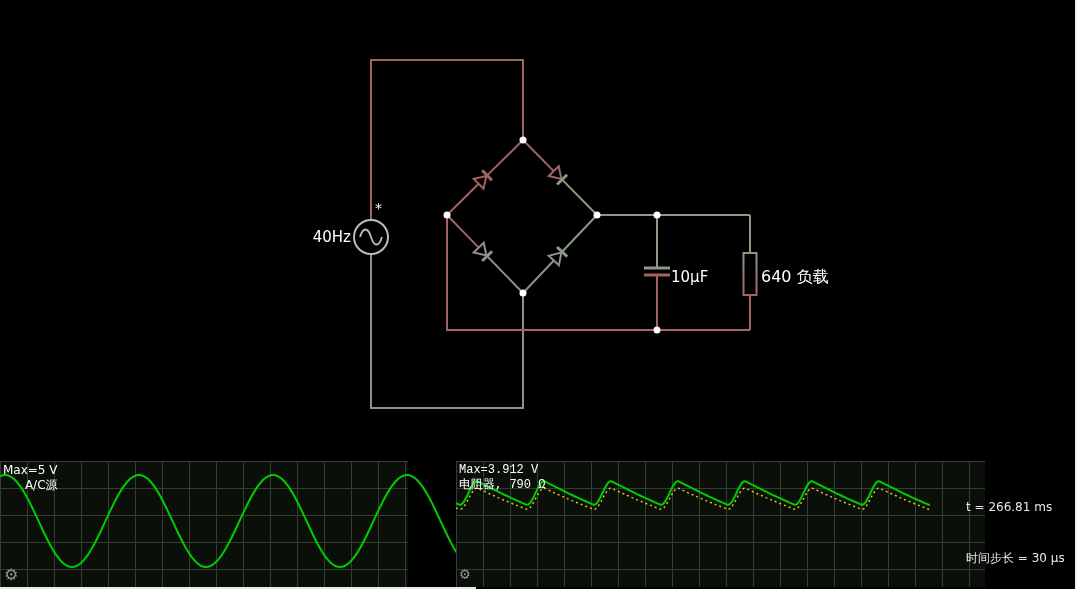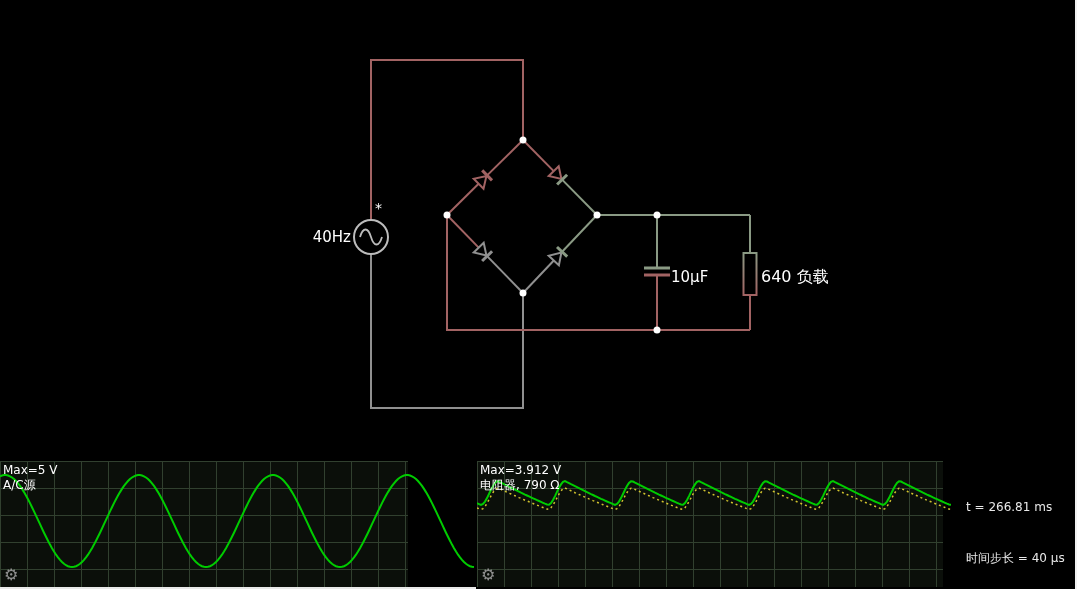--- a/index.html
+++ b/index.html
@@ -85,37 +85,37 @@
     </g>
 
     <circle cx="523" cy="140" r="3.5" fill="#ffffff"></circle>
     <circle cx="447" cy="215" r="3.5" fill="#ffffff"></circle>
     <circle cx="597" cy="215" r="3.5" fill="#ffffff"></circle>
     <circle cx="523" cy="293" r="3.5" fill="#ffffff"></circle>
     <circle cx="657" cy="215" r="3.5" fill="#ffffff"></circle>
     <circle cx="657" cy="330" r="3.5" fill="#ffffff"></circle>
   </svg>
 
-  <div class="scope-panel" style="left:0;width:408px;">
+  <div class="scope-panel" style="left:0;width:408px;text-align:right;">
     <svg width="474" height="126" viewBox="0 0 474 126">
       <polyline id="wave-left" fill="none" stroke-width="2" points="0,15.3 2,14.5 4,14.1 6,14.1 8,14.5 10,15.3 12,16.5 14,18.0 16,20.0 18,22.3 20,24.9 22,27.9 24,31.1 26,34.6 28,38.3 30,42.1 32,46.2 34,50.4 36,54.6 38,58.9 40,63.2 42,67.5 44,71.7 46,75.8 48,79.8 50,83.6 52,87.2 54,90.6 56,93.7 58,96.4 60,98.9 62,101.0 64,102.8 66,104.2 68,105.2 70,105.8 72,106.0 74,105.8 76,105.2 78,104.2 80,102.8 82,101.0 84,98.9 86,96.4 88,93.7 90,90.6 92,87.2 94,83.6 96,79.8 98,75.8 100,71.7 102,67.5 104,63.2 106,58.9 108,54.6 110,50.4 112,46.2 114,42.1 116,38.3 118,34.6 120,31.1 122,27.9 124,24.9 126,22.3 128,20.0 130,18.0 132,16.5 134,15.3 136,14.5 138,14.1 140,14.1 142,14.5 144,15.3 146,16.5 148,18.0 150,20.0 152,22.3 154,24.9 156,27.9 158,31.1 160,34.6 162,38.3 164,42.1 166,46.2 168,50.4 170,54.6 172,58.9 174,63.2 176,67.5 178,71.7 180,75.8 182,79.8 184,83.6 186,87.2 188,90.6 190,93.7 192,96.4 194,98.9 196,101.0 198,102.8 200,104.2 202,105.2 204,105.8 206,106.0 208,105.8 210,105.2 212,104.2 214,102.8 216,101.0 218,98.9 220,96.4 222,93.7 224,90.6 226,87.2 228,83.6 230,79.8 232,75.8 234,71.7 236,67.5 238,63.2 240,58.9 242,54.6 244,50.4 246,46.2 248,42.1 250,38.3 252,34.6 254,31.1 256,27.9 258,24.9 260,22.3 262,20.0 264,18.0 266,16.5 268,15.3 270,14.5 272,14.1 274,14.1 276,14.5 278,15.3 280,16.5 282,18.0 284,20.0 286,22.3 288,24.9 290,27.9 292,31.1 294,34.6 296,38.3 298,42.1 300,46.2 302,50.4 304,54.6 306,58.9 308,63.2 310,67.5 312,71.7 314,75.8 316,79.8 318,83.6 320,87.2 322,90.6 324,93.7 326,96.4 328,98.9 330,101.0 332,102.8 334,104.2 336,105.2 338,105.8 340,106.0 342,105.8 344,105.2 346,104.2 348,102.8 350,101.0 352,98.9 354,96.4 356,93.7 358,90.6 360,87.2 362,83.6 364,79.8 366,75.8 368,71.7 370,67.5 372,63.2 374,58.9 376,54.6 378,50.4 380,46.2 382,42.1 384,38.3 386,34.6 388,31.1 390,27.9 392,24.9 394,22.3 396,20.0 398,18.0 400,16.5 402,15.3 404,14.5 406,14.1 408,14.1 410,14.5 412,15.3 414,16.5 416,18.0 418,20.0 420,22.3 422,24.9 424,27.9 426,31.1 428,34.6 430,38.3 432,42.1 434,46.2 436,50.4 438,54.6 440,58.9 442,63.2 444,67.5 446,71.7 448,75.8 450,79.8 452,83.6 454,87.2 456,90.6 458,93.7 460,96.4 462,98.9 464,101.0 466,102.8 468,104.2 470,105.2 472,105.8 474,106.0" stroke="#00cc00"></polyline>
     </svg>
     <div class="scope-label"><span>Max=5 V</span><br><span>A/C源</span></div>
     <div class="gear">⚙</div>
   </div>
 
-  <div class="scope-panel" style="left:477px;width:466px;">
+  <div class="scope-panel" style="left:456px;width:529px;font-family:Liberation Mono, monospace;">
     <svg width="474" height="126" viewBox="0 0 474 126">
       <polyline id="wave-right-i" fill="none" stroke-width="1.5" stroke-dasharray="2 3" points="0,46.9 2,47.7 4,48.5 6,47.6 8,45.5 10,42.3 12,38.7 14,34.9 16,31.5 18,28.8 20,27.2 22,27.5 24,28.4 26,29.4 28,30.3 30,31.2 32,32.1 34,33.0 36,33.9 38,34.8 40,35.7 42,36.6 44,37.4 46,38.3 48,39.2 50,40.0 52,40.8 54,41.7 56,42.5 58,43.3 60,44.1 62,44.9 64,45.7 66,46.5 68,47.3 70,48.1 72,48.3 74,46.7 76,44.0 78,40.5 80,36.8 82,33.1 84,30.0 86,27.8 88,27.0 90,27.9 92,28.9 94,29.8 96,30.7 98,31.7 100,32.6 102,33.5 104,34.4 106,35.3 108,36.1 110,37.0 112,37.9 114,38.7 116,39.6 118,40.4 120,41.3 122,42.1 124,42.9 126,43.7 128,44.5 130,45.3 132,46.1 134,46.9 136,47.7 138,48.5 140,47.6 142,45.5 144,42.3 146,38.7 148,34.9 150,31.5 152,28.8 154,27.2 156,27.5 158,28.4 160,29.4 162,30.3 164,31.2 166,32.1 168,33.0 170,33.9 172,34.8 174,35.7 176,36.6 178,37.4 180,38.3 182,39.2 184,40.0 186,40.8 188,41.7 190,42.5 192,43.3 194,44.1 196,44.9 198,45.7 200,46.5 202,47.3 204,48.1 206,48.3 208,46.7 210,44.0 212,40.5 214,36.8 216,33.1 218,30.0 220,27.8 222,27.0 224,27.9 226,28.9 228,29.8 230,30.7 232,31.7 234,32.6 236,33.5 238,34.4 240,35.3 242,36.1 244,37.0 246,37.9 248,38.7 250,39.6 252,40.4 254,41.3 256,42.1 258,42.9 260,43.7 262,44.5 264,45.3 266,46.1 268,46.9 270,47.7 272,48.5 274,47.6 276,45.5 278,42.3 280,38.7 282,34.9 284,31.5 286,28.8 288,27.2 290,27.5 292,28.4 294,29.4 296,30.3 298,31.2 300,32.1 302,33.0 304,33.9 306,34.8 308,35.7 310,36.6 312,37.4 314,38.3 316,39.2 318,40.0 320,40.8 322,41.7 324,42.5 326,43.3 328,44.1 330,44.9 332,45.7 334,46.5 336,47.3 338,48.1 340,48.3 342,46.7 344,44.0 346,40.5 348,36.8 350,33.1 352,30.0 354,27.8 356,27.0 358,27.9 360,28.9 362,29.8 364,30.7 366,31.7 368,32.6 370,33.5 372,34.4 374,35.3 376,36.1 378,37.0 380,37.9 382,38.7 384,39.6 386,40.4 388,41.3 390,42.1 392,42.9 394,43.7 396,44.5 398,45.3 400,46.1 402,46.9 404,47.7 406,48.5 408,47.6 410,45.5 412,42.3 414,38.7 416,34.9 418,31.5 420,28.8 422,27.2 424,27.5 426,28.4 428,29.4 430,30.3 432,31.2 434,32.1 436,33.0 438,33.9 440,34.8 442,35.7 444,36.6 446,37.4 448,38.3 450,39.2 452,40.0 454,40.8 456,41.7 458,42.5 460,43.3 462,44.1 464,44.9 466,45.7 468,46.5 470,47.3 472,48.1 474,48.3" stroke="#d2c52e"></polyline>
       <polyline id="wave-right-v" fill="none" stroke-width="2" points="0,42.2 2,43.1 4,44.0 6,43.0 8,40.6 10,37.1 12,33.0 14,28.8 16,25.0 18,22.0 20,20.2 22,20.5 24,21.6 26,22.6 28,23.7 30,24.7 32,25.7 34,26.7 36,27.7 38,28.7 40,29.7 42,30.7 44,31.7 46,32.6 48,33.6 50,34.5 52,35.4 54,36.4 56,37.3 58,38.2 60,39.1 62,40.0 64,40.9 66,41.8 68,42.7 70,43.5 72,43.7 74,42.0 76,39.0 78,35.1 80,30.9 82,26.8 84,23.4 86,20.9 88,20.0 90,21.1 92,22.1 94,23.2 96,24.2 98,25.2 100,26.2 102,27.2 104,28.2 106,29.2 108,30.2 110,31.2 112,32.1 114,33.1 116,34.0 118,35.0 120,35.9 122,36.8 124,37.8 126,38.7 128,39.6 130,40.5 132,41.3 134,42.2 136,43.1 138,44.0 140,43.0 142,40.6 144,37.1 146,33.0 148,28.8 150,25.0 152,22.0 154,20.2 156,20.5 158,21.6 160,22.6 162,23.7 164,24.7 166,25.7 168,26.7 170,27.7 172,28.7 174,29.7 176,30.7 178,31.7 180,32.6 182,33.6 184,34.5 186,35.4 188,36.4 190,37.3 192,38.2 194,39.1 196,40.0 198,40.9 200,41.8 202,42.7 204,43.5 206,43.7 208,42.0 210,39.0 212,35.1 214,30.9 216,26.8 218,23.4 220,20.9 222,20.0 224,21.1 226,22.1 228,23.2 230,24.2 232,25.2 234,26.2 236,27.2 238,28.2 240,29.2 242,30.2 244,31.2 246,32.1 248,33.1 250,34.0 252,35.0 254,35.9 256,36.8 258,37.8 260,38.7 262,39.6 264,40.5 266,41.3 268,42.2 270,43.1 272,44.0 274,43.0 276,40.6 278,37.1 280,33.0 282,28.8 284,25.0 286,22.0 288,20.2 290,20.5 292,21.6 294,22.6 296,23.7 298,24.7 300,25.7 302,26.7 304,27.7 306,28.7 308,29.7 310,30.7 312,31.7 314,32.6 316,33.6 318,34.5 320,35.4 322,36.4 324,37.3 326,38.2 328,39.1 330,40.0 332,40.9 334,41.8 336,42.7 338,43.5 340,43.7 342,42.0 344,39.0 346,35.1 348,30.9 350,26.8 352,23.4 354,20.9 356,20.0 358,21.1 360,22.1 362,23.2 364,24.2 366,25.2 368,26.2 370,27.2 372,28.2 374,29.2 376,30.2 378,31.2 380,32.1 382,33.1 384,34.0 386,35.0 388,35.9 390,36.8 392,37.8 394,38.7 396,39.6 398,40.5 400,41.3 402,42.2 404,43.1 406,44.0 408,43.0 410,40.6 412,37.1 414,33.0 416,28.8 418,25.0 420,22.0 422,20.2 424,20.5 426,21.6 428,22.6 430,23.7 432,24.7 434,25.7 436,26.7 438,27.7 440,28.7 442,29.7 444,30.7 446,31.7 448,32.6 450,33.6 452,34.5 454,35.4 456,36.4 458,37.3 460,38.2 462,39.1 464,40.0 466,40.9 468,41.8 470,42.7 472,43.5 474,43.7" stroke="#00cc00"></polyline>
     </svg>
     <div class="scope-label"><span>Max=3.912 V</span><br><span>电阻器, 790 Ω</span></div>
     <div class="gear">⚙</div>
   </div>
 
   <div class="scope-info">
     <div>t = 266.81 ms</div>
-    <div>时间步长 = 40 µs</div>
+    <div>时间步长 = 30 µs</div>
   </div>
 
   <div class="bottom-edge"></div>
   <div class="right-edge"></div>
 </div>
 
 </body></html>

